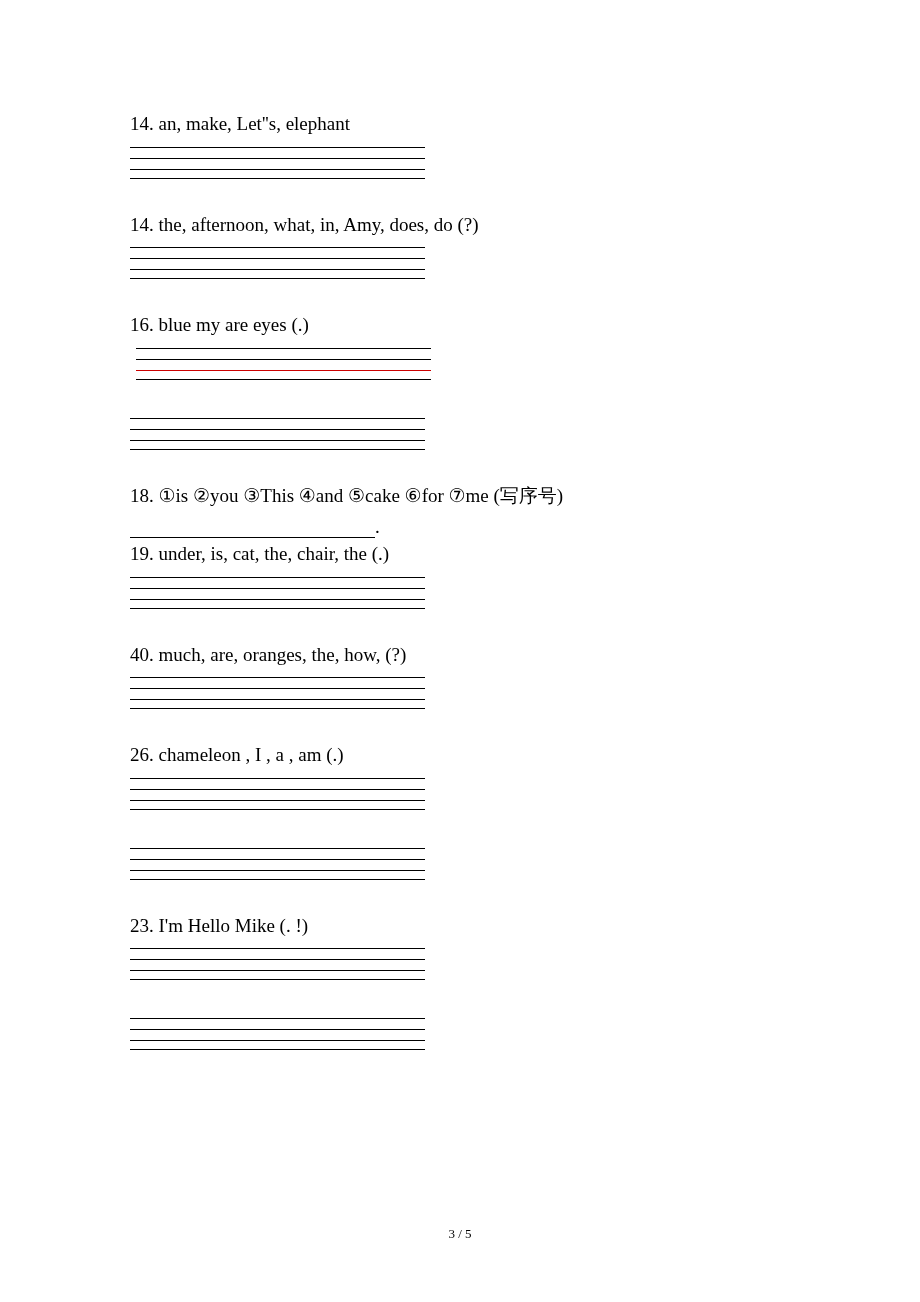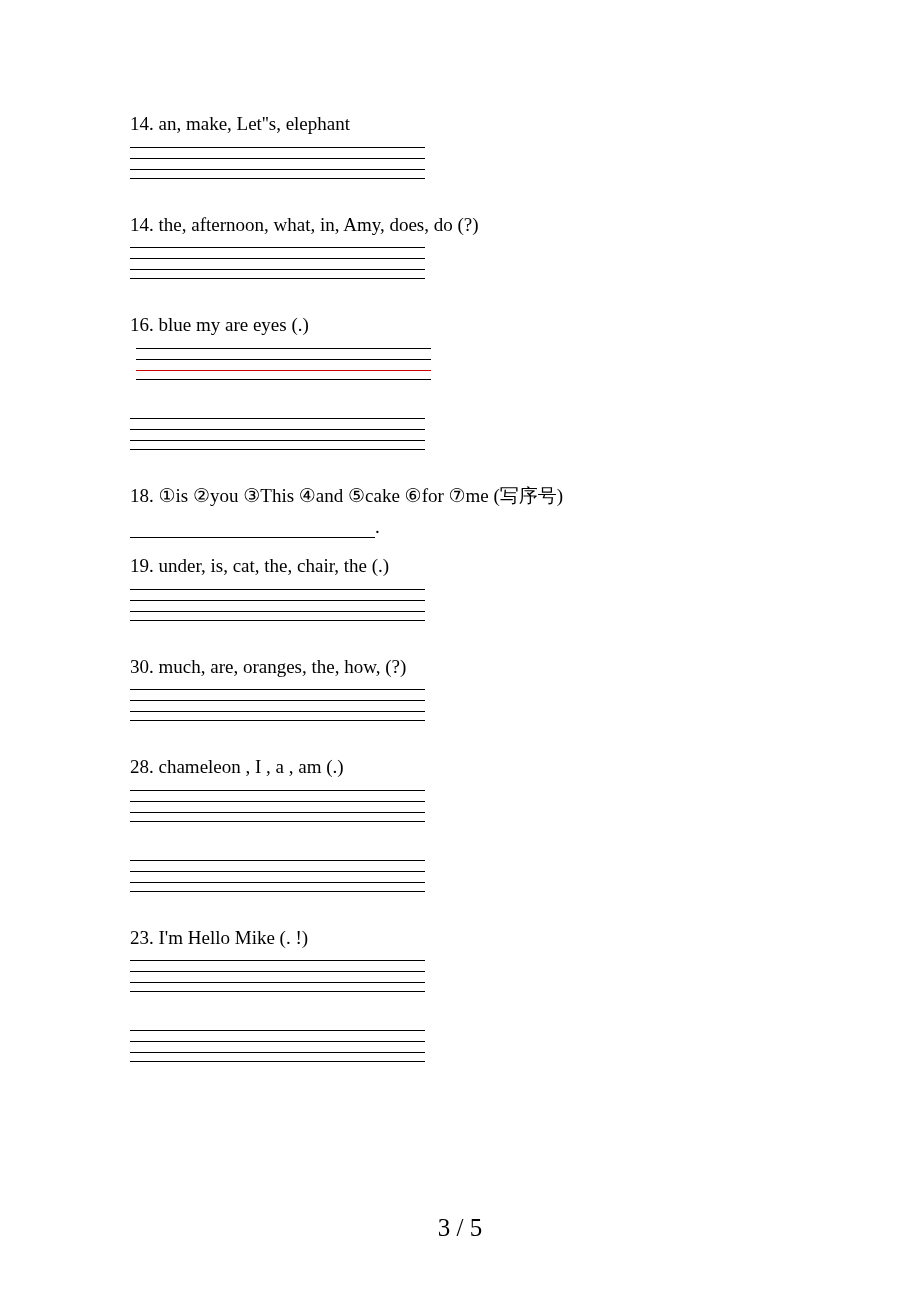--- a/index.html
+++ b/index.html
@@ -50,24 +50,24 @@
     }
     .period-end {
       font-size: 19px;
     }
     .page-number {
       position: absolute;
       bottom: 60px;
       left: 0;
       width: 920px;
       text-align: center;
-      font-size: 25px;
+      font-size: 13px;
     }
     .q18 {
-      margin-bottom: 14px;
+      margin-bottom: 2px;
     }
     .q18-blank {
       margin-top: 6px;
     }
   </style>
 </head>
 <body>
 
 <div class="question-block">
   <div class="question-text">14. an, make, Let''s, elephant</div>
@@ -119,31 +119,31 @@
   <div class="question-text">19. under, is, cat, the, chair, the (.)</div>
   <div class="answer-lines">
     <div class="line top"></div>
     <div class="line mid"></div>
     <div class="line mid"></div>
     <div class="line"></div>
   </div>
 </div>
 
 <div class="question-block">
-  <div class="question-text">30. much, are, oranges, the, how, (?)</div>
+  <div class="question-text">40. much, are, oranges, the, how, (?)</div>
   <div class="answer-lines">
     <div class="line top"></div>
     <div class="line mid"></div>
     <div class="line mid"></div>
     <div class="line"></div>
   </div>
 </div>
 
 <div class="question-block">
-  <div class="question-text">28. chameleon , I , a , am (.)</div>
+  <div class="question-text">26. chameleon , I , a , am (.)</div>
   <div class="answer-lines">
     <div class="line top"></div>
     <div class="line mid"></div>
     <div class="line mid"></div>
     <div class="line"></div>
   </div>
 </div>
 
 <div class="question-block">
   <div class="answer-lines">

